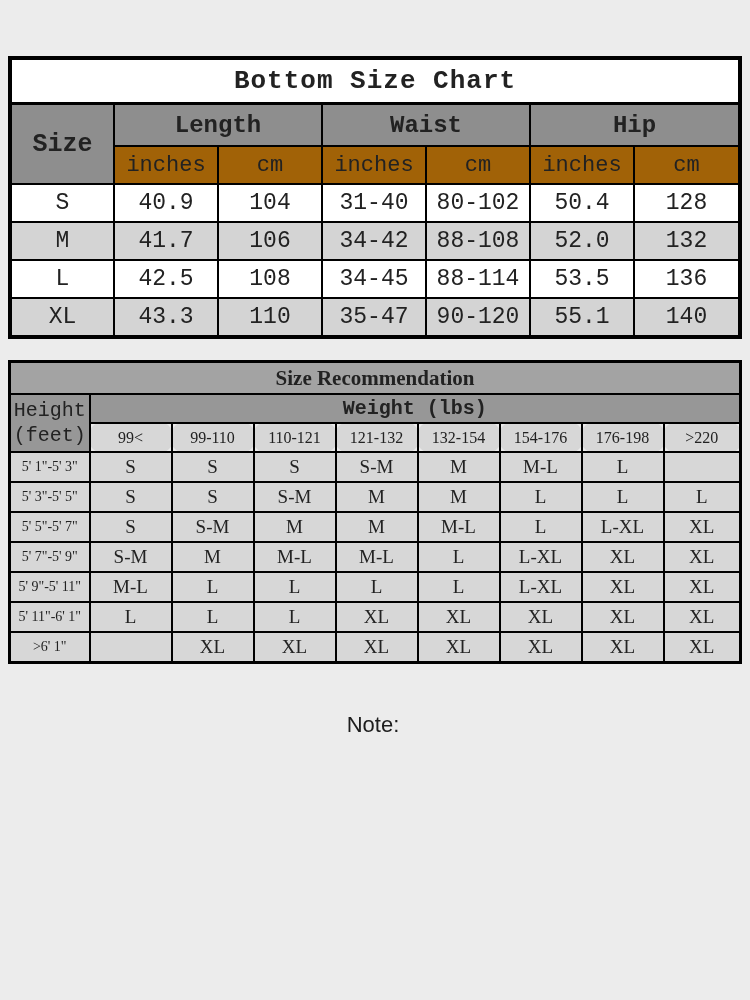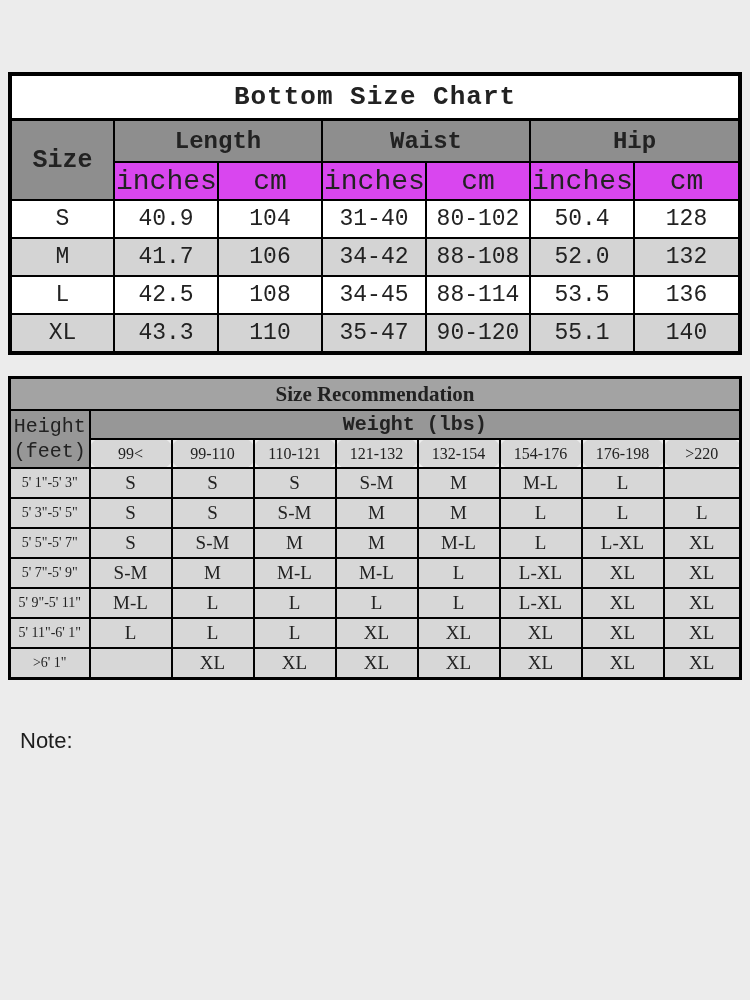--- a/index.html
+++ b/index.html
@@ -19,42 +19,42 @@
     margin-left:8px;
   }
   td{
     text-align:center;
     vertical-align:middle;
     color:#222;
     overflow:hidden;
   }
 
   
-  .t1{margin-top:72px;border:4px solid #000;padding-left:40px;}
+  .t1{margin-top:56px;border:4px solid #000;padding-left:40px;}
   .t1 td{border:2px solid #000;}
   .t1-title{
     height:40px;background:#fff;
     font-family:"Liberation Mono","DejaVu Sans Mono",monospace;
     font-size:26px;font-weight:600;letter-spacing:1px;
     border-bottom-width:3px !important;
   }
   .t1-sizeh{
     background:#8e8e8e;
     font-family:"Liberation Mono","DejaVu Sans Mono",monospace;
     font-size:25px;font-weight:600;
   }
   .t1-group{
     height:38px;background:#8e8e8e;
     font-family:"Liberation Mono","DejaVu Sans Mono",monospace;
     font-size:24px;font-weight:600;
   }
   .t1-unit{
-    height:34px;background:#d946ef;
-    font-family:"Liberation Mono","DejaVu Sans Mono",monospace;
-    font-size:28px;
+    height:34px;background:#a16207;
+    font-family:"Liberation Mono","DejaVu Sans Mono",monospace;
+    font-size:22px;
   }
   .t1 .t1-data td{
     height:34px;background:#fff;
     font-family:"Liberation Mono","DejaVu Sans Mono",monospace;
     font-size:23px;
   }
   .t1 .t1-data.alt td{background:#d4d4d4;}
 
   
   .t2{margin-top:21px;border:3px solid #000;}
@@ -83,21 +83,21 @@
   .t2 .t2-row td{
     height:26px;background:#d7d7d7;
     font-family:"Liberation Serif","DejaVu Serif",serif;
     font-size:19px;
   }
   .t2 .t2-row td.hlabel{
     font-size:14px;white-space:nowrap;padding:0;
   }
 
   
-  .notes{margin:48px 24px 0 20px;color:#1d1d1d;}
+  .notes{margin:48px 24px 0 20px;color:#1d1d1d;text-align:center;}
   .note-heading{font-size:22px;}
   .notes p{
     font-size:21px;line-height:1.4;
     margin:0;margin-top:32px;max-width:706px;
   }
 </style>
 </head>
 <body>
 
 <div class="page">

